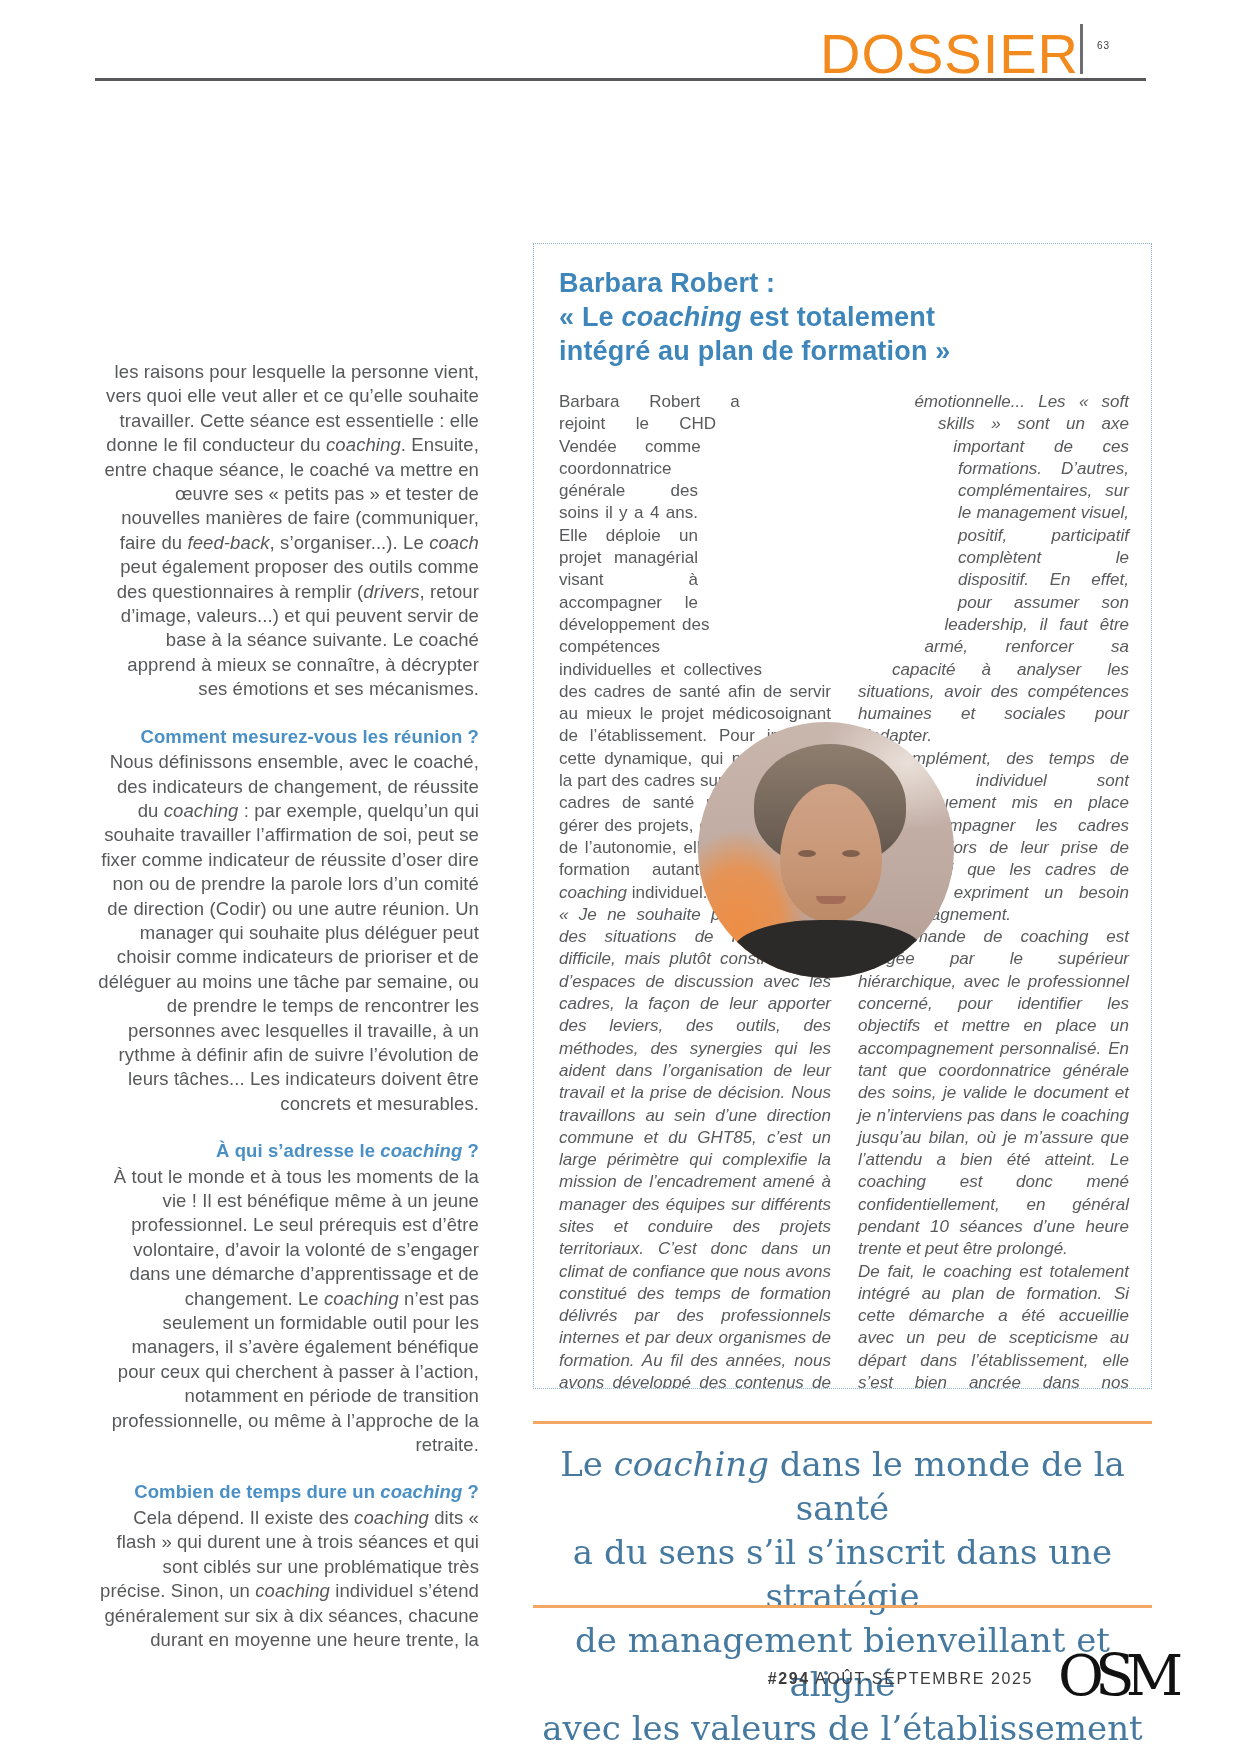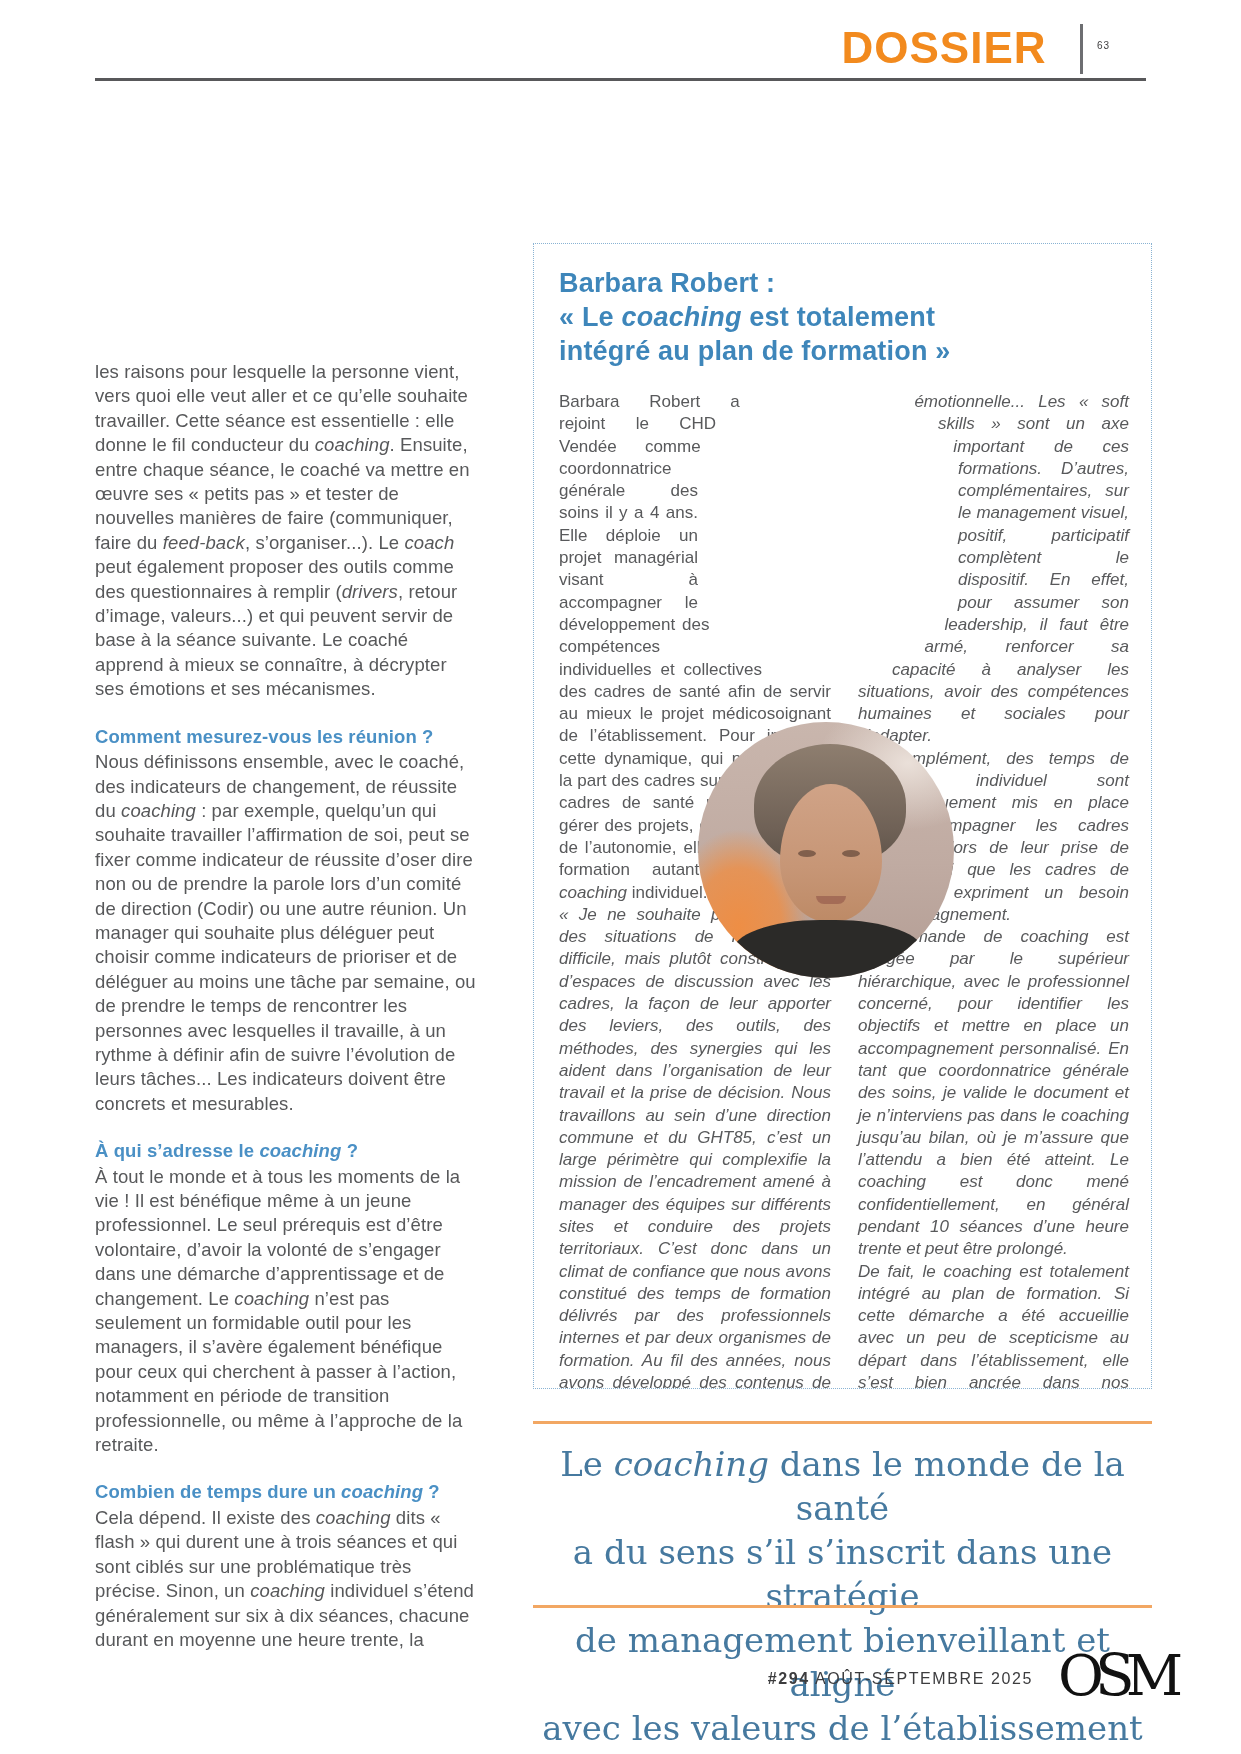--- a/index.html
+++ b/index.html
@@ -1,30 +1,30 @@
 <!DOCTYPE html>
 <html lang="fr"><head>
 <meta charset="utf-8">
 <style>
   html,body{margin:0;padding:0;background:#ffffff;}
   .page{position:relative;width:1241px;height:1754px;background:#fff;overflow:hidden;
         font-family:"Liberation Sans",sans-serif;color:#58595a;}
   em{font-style:italic;}
 
   
-  .dossier{position:absolute;left:820px;top:26px;width:248px;text-align:center;
-           font-size:44px;font-weight:700;letter-spacing:1px;color:#f28a1e;line-height:1;}
+  .dossier{position:absolute;left:820px;top:26px;width:248px;text-align:left;
+           font-size:56px;font-weight:400;letter-spacing:1px;color:#f28a1e;line-height:1;}
   .header-divider{position:absolute;left:1080px;top:24px;width:3px;height:50px;background:#6d6e71;}
   .page-num{position:absolute;left:1097px;top:40px;font-size:10px;letter-spacing:1px;color:#414042;}
   .header-rule{position:absolute;left:95px;top:78px;width:1051px;height:3px;background:#58585a;}
 
   
   .article{position:absolute;left:95px;top:360px;width:384px;
            font-size:18.5px;line-height:24.4px;letter-spacing:.1px;color:#57585a;}
-  .article p{margin:0;}
+  .article p{margin:0;text-align:right;}
   .article .q{margin:23px 0 1px 0;font-size:18.5px;line-height:24.4px;
               color:#4a90c5;font-weight:700;}
 
   
   .box{position:absolute;left:533px;top:243px;width:617px;height:1144px;
        border:1.5px dotted #8ab3d3;overflow:hidden;}
   .box-title{position:absolute;left:25px;top:22px;font-size:27px;font-weight:700;
              color:#3e86ba;line-height:34px;letter-spacing:.2px;}
   .int-col{position:absolute;top:147px;width:272px;}
   .int-col p{margin:0;font-size:17px;line-height:22.3px;color:#58595b;

